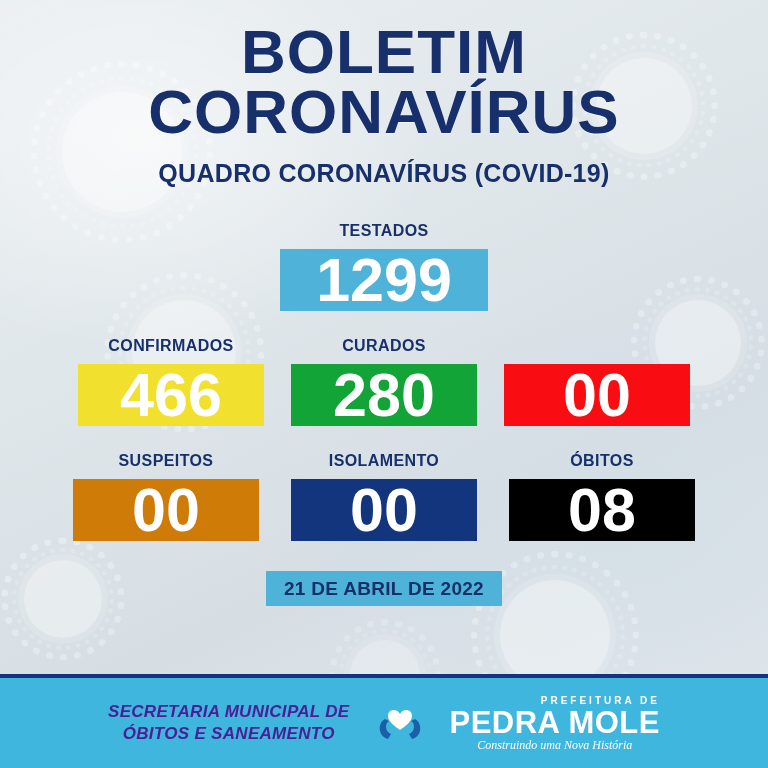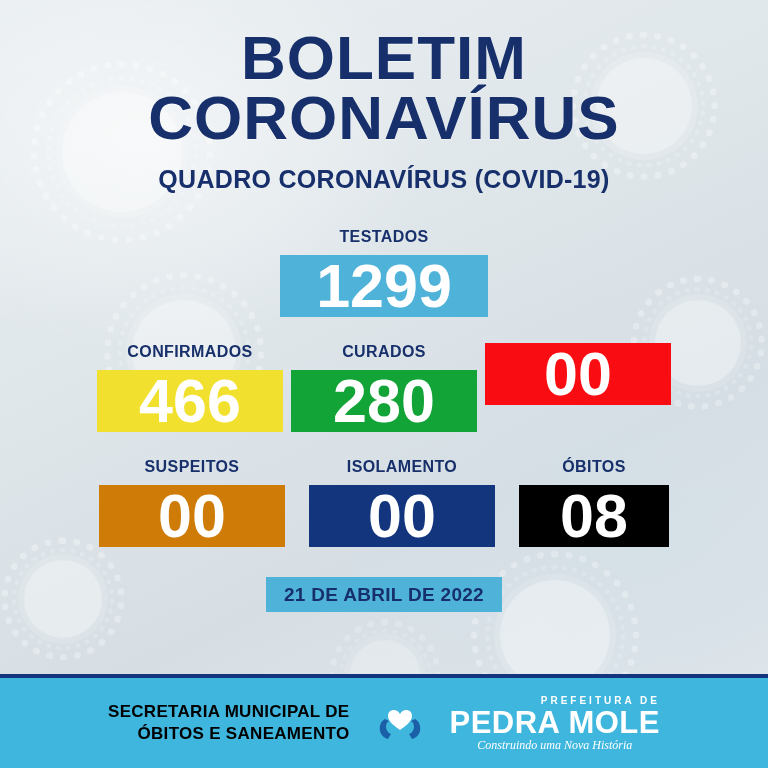--- a/index.html
+++ b/index.html
@@ -36,21 +36,21 @@
   .virus::after { width: 118%; height: 118%; border-width: 5px; border-color: rgba(255,255,255,0.18); }
 
   .v1 { width: 120px; height: 120px; left: 62px;  top: 92px; }
   .v2 { width: 96px;  height: 96px;  left: 596px; top: 58px; }
   .v3 { width: 104px; height: 104px; left: 132px; top: 300px; }
   .v4 { width: 86px;  height: 86px;  left: 655px; top: 300px; }
   .v5 { width: 110px; height: 110px; left: 500px; top: 580px; }
   .v6 { width: 78px;  height: 78px;  left: 24px;  top: 560px; }
   .v7 { width: 70px;  height: 70px;  left: 350px; top: 640px; opacity: .7; }
 
-  .content { position: relative; z-index: 3; padding-top: 28px; }
+  .content { position: relative; z-index: 3; padding-top: 22px; }
 
   .title {
     text-align: center;
     color: #17306b;
     font-weight: bold;
     font-size: 62px;
     line-height: 0.96;
     letter-spacing: 1px;
     text-shadow: 0 1px 0 rgba(255,255,255,0.5);
   }
@@ -61,22 +61,22 @@
     color: #17306b;
     font-weight: bold;
     font-size: 25px;
     letter-spacing: 0.3px;
   }
 
   .board { margin-top: 34px; }
 
   .row { display: flex; justify-content: center; align-items: flex-start; }
   .row.r1 { margin-bottom: 26px; }
-  .row.r2 { margin-bottom: 26px; gap: 8px; }
-  .row.r3 { gap: 24px; }
+  .row.r2 { margin-bottom: 26px; gap: 27px; align-items: flex-end; }
+  .row.r3 { gap: 32px; }
 
   .cell { text-align: center; }
   .cell .label {
     color: #17306b;
     font-weight: bold;
     font-size: 16px;
     letter-spacing: 0.4px;
     margin-bottom: 9px;
     white-space: nowrap;
   }
@@ -87,21 +87,21 @@
     line-height: 62px;
     height: 62px;
     display: block;
   }
   .box-tested .value { width: 208px; background: #4fb3d9; }
   .box-conf   .value { width: 186px; background: #f2e02e; }
   .box-cured  .value { width: 186px; background: #13a438; }
   .box-active .value { width: 186px; background: #fa0d12; }
   .box-susp   .value { width: 186px; background: #cf7b08; }
   .box-isol   .value { width: 186px; background: #12357e; }
-  .box-death  .value { width: 150px; background: #000000; }
+  .box-death  .value { width: 186px; background: #000000; }
 
   .date-wrap { margin-top: 30px; text-align: center; }
   .date {
     display: inline-block;
     background: #4fb3d9;
     color: #17306b;
     font-weight: bold;
     font-size: 19px;
     padding: 7px 18px 6px;
     letter-spacing: 0.3px;
@@ -113,26 +113,27 @@
     height: 94px;
     background: #3fb6dd;
     border-top: 4px solid #12357e;
     z-index: 5;
     display: flex;
     align-items: center;
     justify-content: center;
     gap: 28px;
   }
   .footer .secretaria {
-    color: #000000;
+    color: #4c1d95;
     font-weight: bold;
     font-size: 17px;
     line-height: 1.3;
-    text-align: right;
+    text-align: center;
     letter-spacing: 0.3px;
+    font-style: italic;
   }
   .brand { display: flex; align-items: center; gap: 26px; }
   .brand-mark { width: 46px; height: 44px; }
   .brand-text { line-height: 1; }
   .brand-pref {
     color: #ffffff;
     font-size: 10px;
     font-weight: bold;
     letter-spacing: 3px;
     text-align: right;

